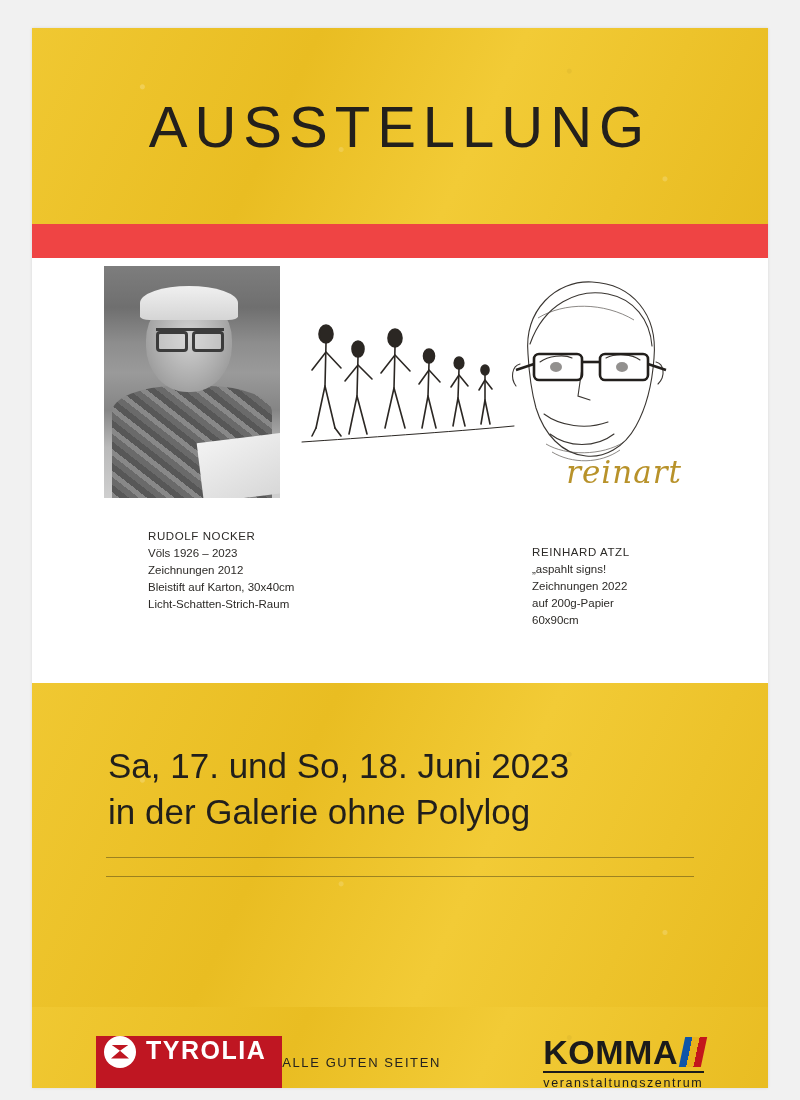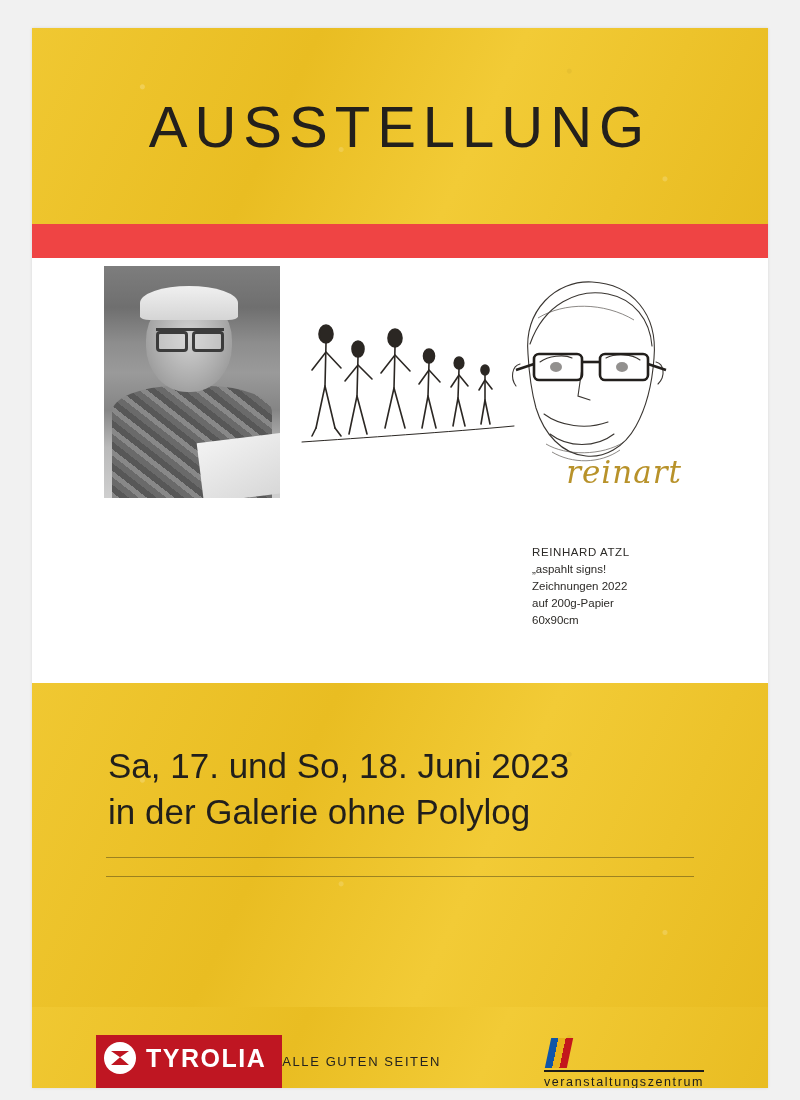--- a/index.html
+++ b/index.html
@@ -227,21 +227,21 @@
     position: absolute;
     left: 64px;
     right: 64px;
     top: 28px;
     display: flex;
     align-items: center;
     justify-content: space-between;
   }
   .tyrolia {
     display: flex;
-    align-items: center;
+    align-items: flex-start;
     background: #bf1622;
     height: 46px;
     padding: 0 16px 8px 8px;
   }
   .tyrolia .mark {
     width: 32px;
     height: 32px;
     border-radius: 50%;
     background: #ffffff;
     position: relative;
@@ -402,20 +402,27 @@
               <path d="M60 186 C80 198, 116 198, 138 184"></path>
               <path d="M66 194 C86 206, 114 206, 134 192"></path>
               <path d="M52 60 C78 44, 118 44, 148 62"></path>
             </g>
           </svg>
           <div class="signature">reinart</div>
         </div>
       </div>
 
       <div class="captions">
+        <div class="caption left">
+          <div class="name">RUDOLF NOCKER</div>
+          <div>Völs 1926 – 2023</div>
+          <div>Zeichnungen 2012</div>
+          <div>Bleistift auf Karton, 30x40cm</div>
+          <div>Licht-Schatten-Strich-Raum</div>
+        </div>
         <div class="caption right">
           <div class="name">REINHARD ATZL</div>
           <div>„aspahlt signs!</div>
           <div>Zeichnungen 2022</div>
           <div>auf 200g-Papier</div>
           <div>60x90cm</div>
         </div>
       </div>
     </div>
 
@@ -435,20 +442,21 @@
           <div class="mark"></div>
           <div class="word">TYROLIA</div>
         </div>
 
         <div class="claim">
           <div>ALLE GUTEN SEITEN</div>
         </div>
 
         <div class="komma">
           <div class="top">
+            <div class="word">KOMMA</div>
             <div class="flag"></div>
           </div>
           <div class="underline"></div>
           <div class="sub">veranstaltungszentrum</div>
         </div>
       </div>
     </div>
 
   </div>
 </div>

